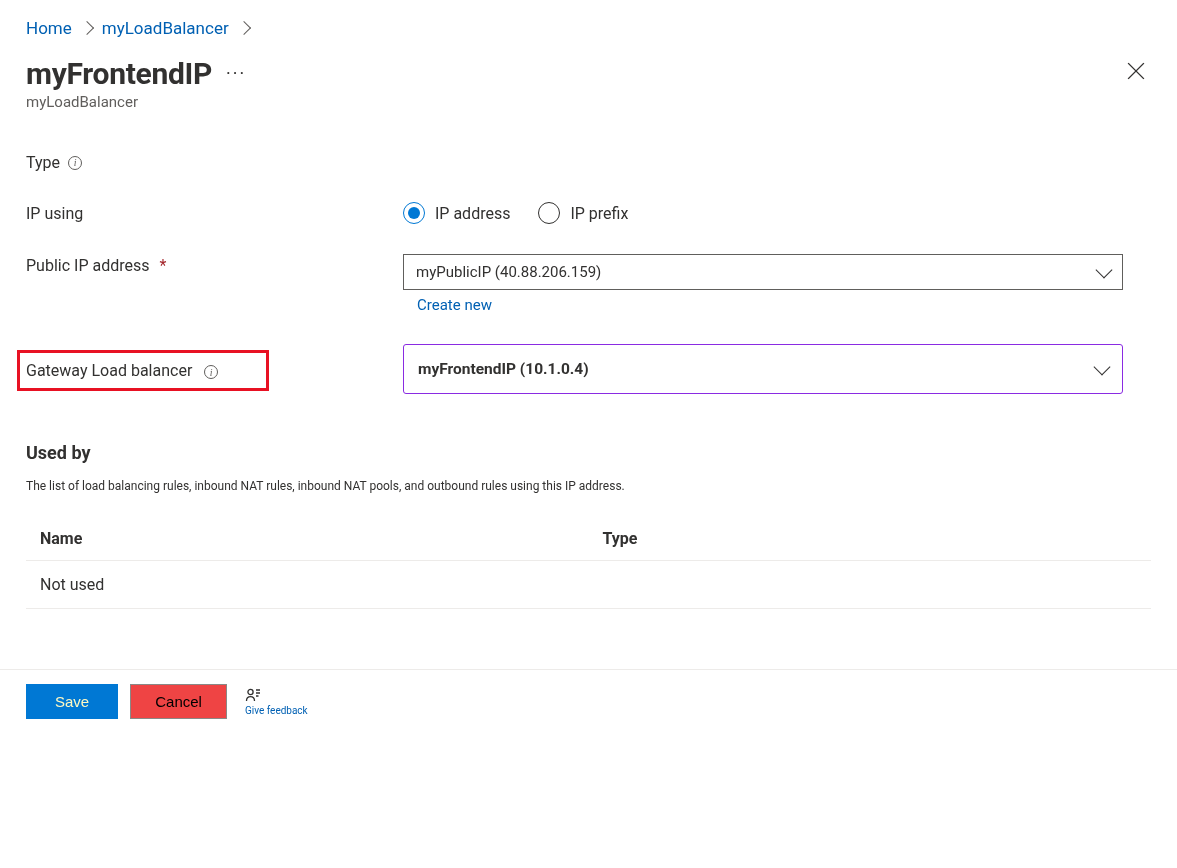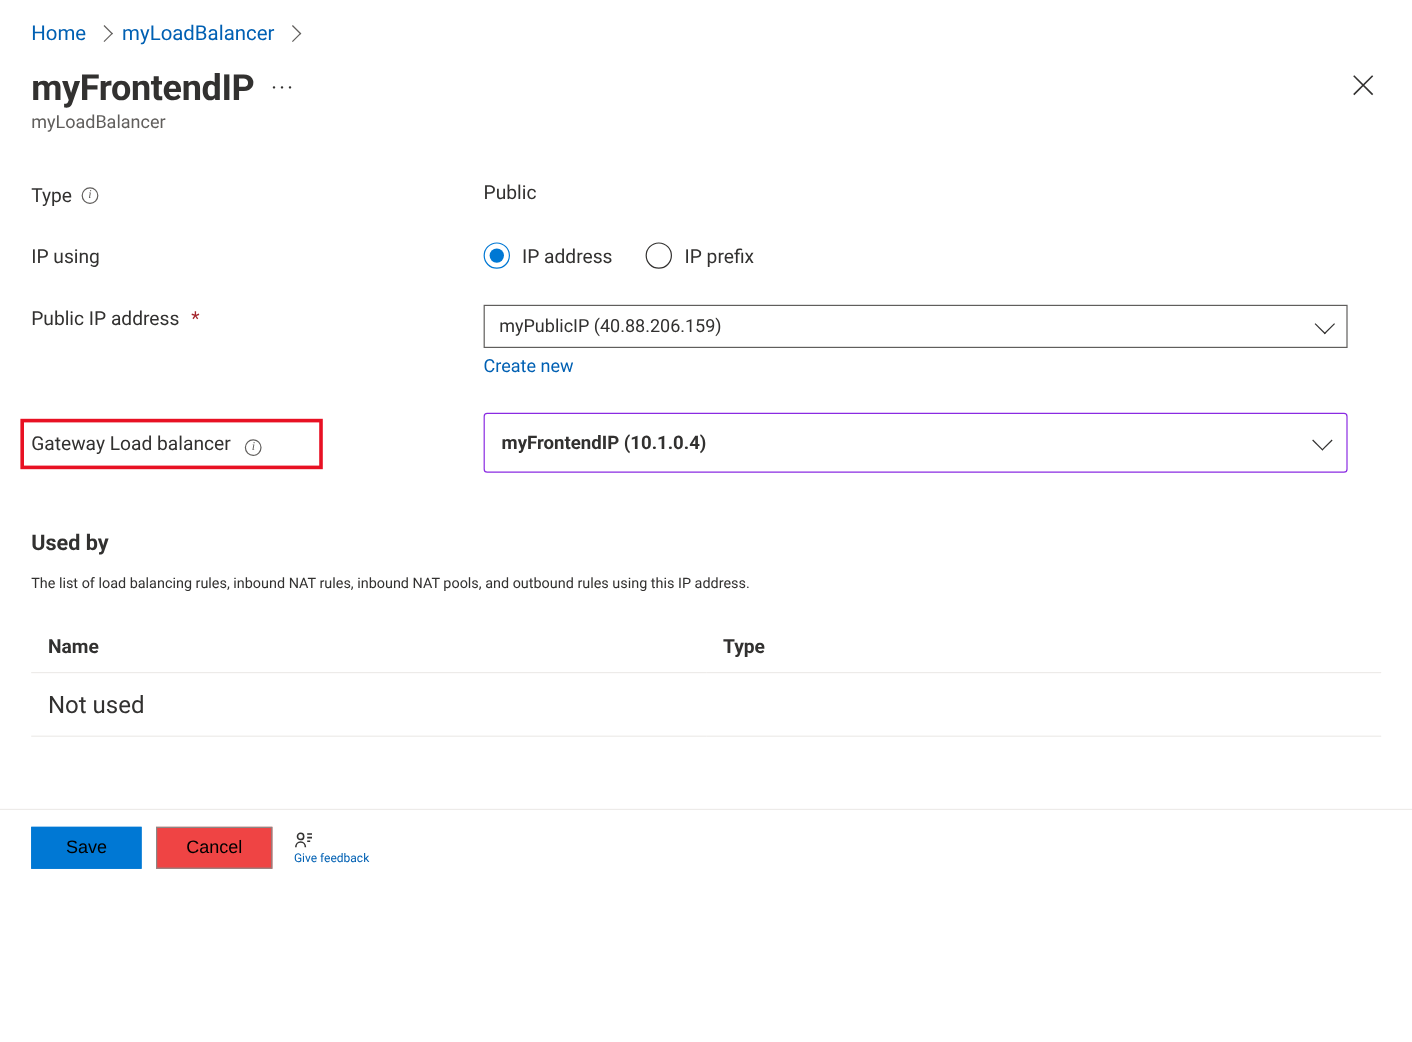--- a/index.html
+++ b/index.html
@@ -135,20 +135,21 @@
     border-bottom: 1.5px solid #323130;
     transform: rotate(45deg);
     margin-top: -5px;
   }
   .link {
     color: #0060b3;
     font-size: 15px;
     margin-top: 6px;
     display: inline-block;
     cursor: pointer;
+    margin-left: 14px;
   }
   .section-title {
     font-size: 18px;
     font-weight: 700;
     margin-top: 48px;
     margin-bottom: 16px;
   }
   .section-desc {
     font-size: 12px;
     color: #323130;
@@ -160,42 +161,42 @@
   }
   table.usage th {
     text-align: left;
     font-weight: 700;
     font-size: 16px;
     padding: 12px 14px;
     border-bottom: 1px solid #edebe9;
   }
   table.usage td {
     padding: 14px 14px;
-    font-size: 20px;
+    font-size: 16px;
     border-bottom: 1px solid #edebe9;
   }
   .footer-bar {
     border-top: 1px solid #edebe9;
     padding: 14px 26px;
     display: flex;
     align-items: center;
     gap: 12px;
     margin-top: 60px;
   }
   .btn {
     padding: 8px 24px;
     font-size: 15px;
     border: 1px solid #8a8886;
     background: #ef4444;
     cursor: pointer;
   }
   .btn.primary {
     background: #0078d4;
     border-color: #0078d4;
-    color: #000000;
+    color: #fef9c3;
     padding: 8px 28px;
   }
   .feedback {
     margin-left: 6px;
     display: flex;
     align-items: flex-start;
     gap: 2px;
     color: #0060b3;
     cursor: pointer;
     font-size: 10px;
@@ -232,21 +233,20 @@
         </svg>
     </span>
   </div>
   <div class="subtitle">myLoadBalancer</div>
 
   <div class="form-row">
     <div class="form-label">
       <span>Type</span>
       <span class="info-icon">i</span>
     </div>
-    <div class="form-value">Public</div>
   </div>
 
   <div class="form-row">
     <div class="form-label">
       <span>IP using</span>
     </div>
     <div class="form-value">
       <div class="radio-group">
         <div class="radio">
           <span class="radio-circle selected">

